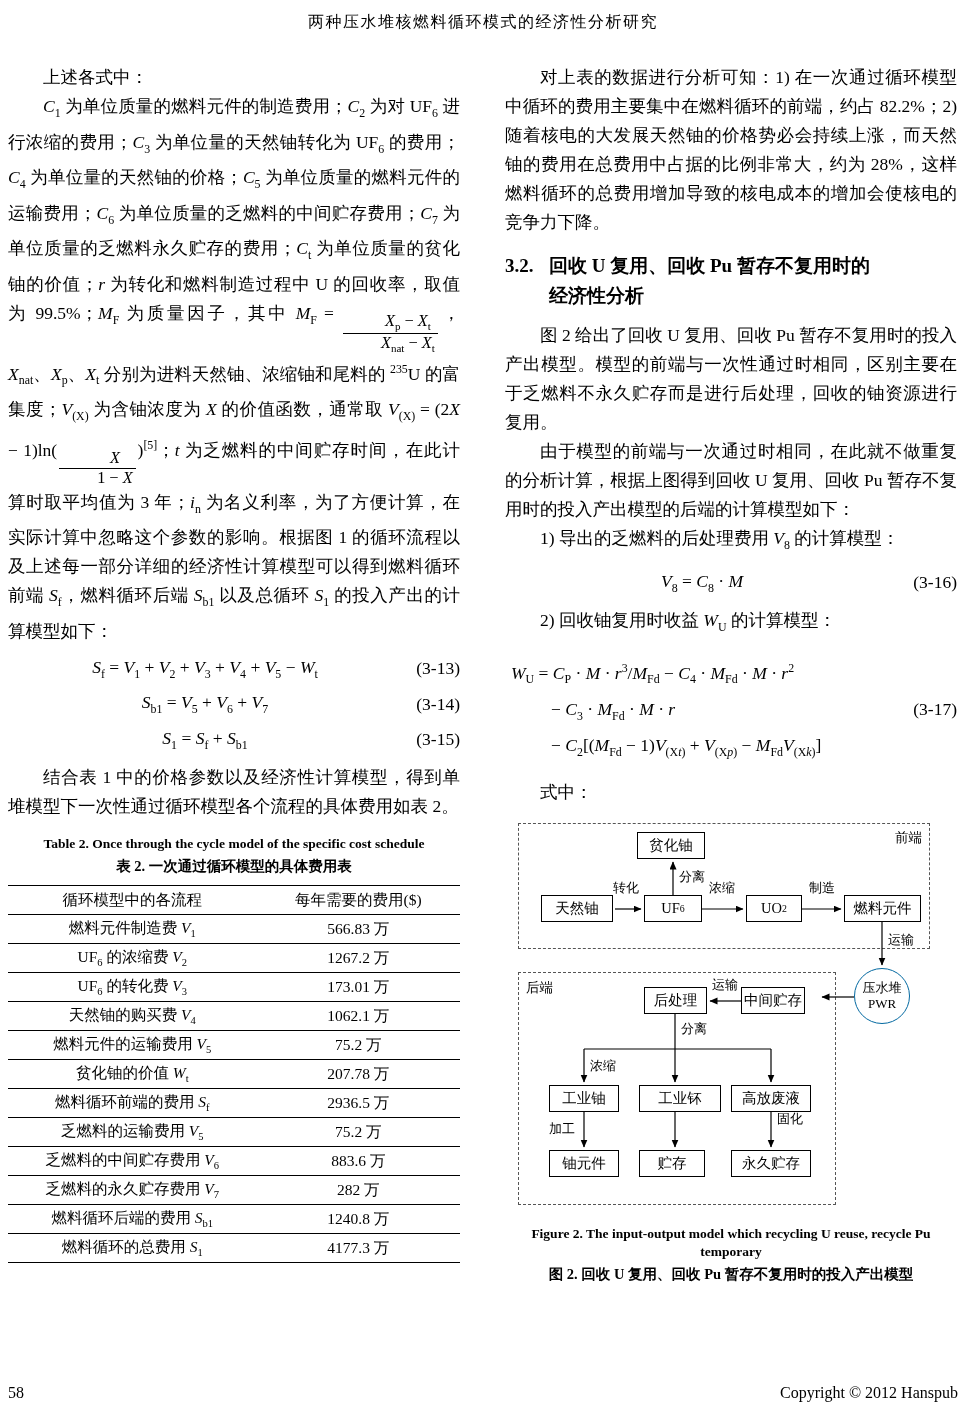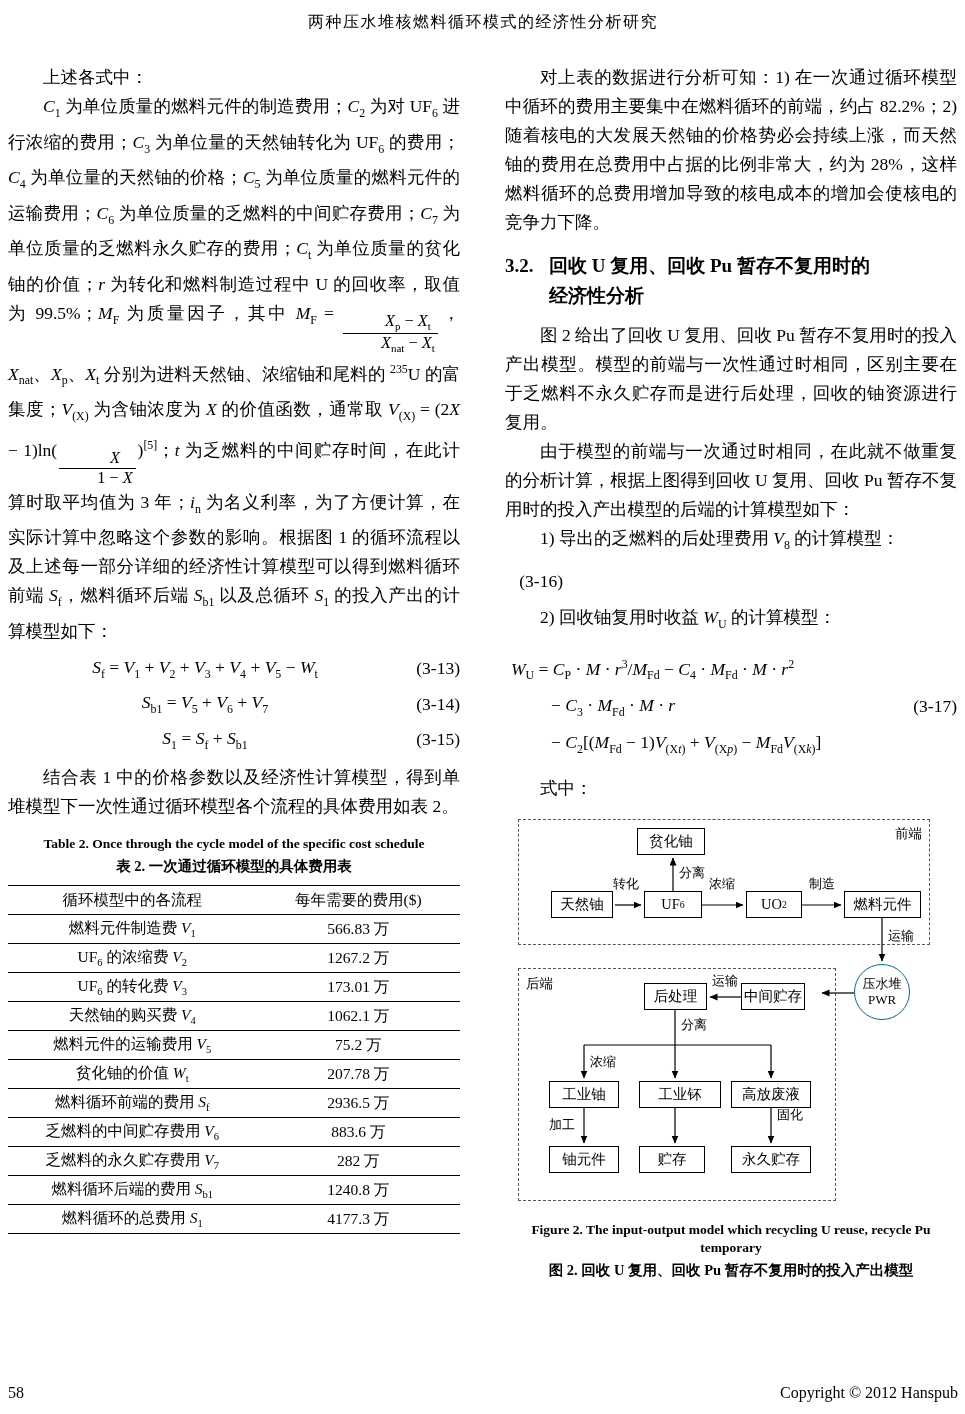--- a/index.html
+++ b/index.html
@@ -110,20 +110,24 @@
             </tr>
             <tr>
               <td class="c1">贫化铀的价值 <i>W</i><sub>t</sub></td>
               <td class="c2">207.78 万</td>
             </tr>
             <tr>
               <td class="c1">燃料循环前端的费用 <i>S</i><sub>f</sub></td>
               <td class="c2">2936.5 万</td>
             </tr>
             <tr>
+              <td class="c1">乏燃料的运输费用 <i>V</i><sub>5</sub></td>
+              <td class="c2">75.2 万</td>
+            </tr>
+            <tr>
               <td class="c1">乏燃料的中间贮存费用 <i>V</i><sub>6</sub></td>
               <td class="c2">883.6 万</td>
             </tr>
             <tr>
               <td class="c1">乏燃料的永久贮存费用 <i>V</i><sub>7</sub></td>
               <td class="c2">282 万</td>
             </tr>
             <tr>
               <td class="c1">燃料循环后端的费用 <i>S</i><sub>b1</sub></td>
               <td class="c2">1240.8 万</td>
@@ -145,20 +149,21 @@
           <span>回收 U 复用、回收 Pu 暂存不复用时的</span><br>
           <span>经济性分析</span>
         </span>
       </h3>
 
       <p class="para ind">图 2 给出了回收 U 复用、回收 Pu 暂存不复用时的投入产出模型。模型的前端与一次性通过时相同，区别主要在于乏燃料不永久贮存而是进行后处理，回收的铀资源进行复用。</p>
       <p class="para ind">由于模型的前端与一次通过时相同，在此就不做重复的分析计算，根据上图得到回收 U 复用、回收 Pu 暂存不复用时的投入产出模型的后端的计算模型如下：</p>
 
       <p class="para ind">1) 导出的乏燃料的后处理费用 <i>V</i><sub>8</sub> 的计算模型：</p>
       <div class="eq">
+        <span class="eq-body"><i>V</i><sub>8</sub> = <i>C</i><sub>8</sub> · <i>M</i></span>
         <span class="eq-num">(3-16)</span>
       </div>
 
       <p class="para ind">2) 回收铀复用时收益 <i>W</i><sub>U</sub> 的计算模型：</p>
       <div class="eq">
         <span class="eq-lines">
           <span class="eq-line l1" style="display:block"><i>W</i><sub>U</sub> = <i>C</i><sub>P</sub> · <i>M</i> · <i>r</i><sup>3</sup>/<i>M</i><sub>Fd</sub> − <i>C</i><sub>4</sub> · <i>M</i><sub>Fd</sub> · <i>M</i> · <i>r</i><sup>2</sup></span>
           <span class="eq-line l2" style="display:block">− <i>C</i><sub>3</sub> · <i>M</i><sub>Fd</sub> · <i>M</i> · <i>r</i></span>
           <span class="eq-line l3" style="display:block">− <i>C</i><sub>2</sub>[(<i>M</i><sub>Fd</sub> − 1)<i>V</i><sub>(X<i>t</i>)</sub> + <i>V</i><sub>(X<i>p</i>)</sub> − <i>M</i><sub>Fd</sub><i>V</i><sub>(X<i>k</i>)</sub>]</span>
         </span>
@@ -192,21 +197,21 @@
             <line x1="73" y1="230" x2="73" y2="263" marker-end="url(#ah)"></line>
             <line x1="164" y1="230" x2="164" y2="263" marker-end="url(#ah)"></line>
             <line x1="260" y1="230" x2="260" y2="263" marker-end="url(#ah)"></line>
             <line x1="73" y1="293" x2="73" y2="328" marker-end="url(#ah)"></line>
             <line x1="164" y1="293" x2="164" y2="328" marker-end="url(#ah)"></line>
             <line x1="260" y1="293" x2="260" y2="328" marker-end="url(#ah)"></line>
           </g>
         </svg>
 
         <div class="node" style="left:126px;top:13px;width:68px;">贫化铀</div>
-        <div class="node" style="left:40px;top:76px;width:62px;text-align:center;">天然铀</div>
+        <div class="node" style="left:30px;top:76px;width:72px;text-align:center;">天然铀</div>
         <div class="node" style="left:133px;top:76px;width:58px;">UF<sub>6</sub></div>
         <div class="node" style="left:235px;top:76px;width:56px;">UO<sub>2</sub></div>
         <div class="node" style="left:333px;top:76px;width:77px;">燃料元件</div>
         <div class="node" style="left:133px;top:168px;width:63px;">后处理</div>
         <div class="node" style="left:230px;top:168px;width:64px;">中间贮存</div>
         <div class="pwr">
           <span>压水堆</span>
           <span>PWR</span>
         </div>
         <div class="node" style="left:38px;top:266px;width:70px;">工业铀</div>

